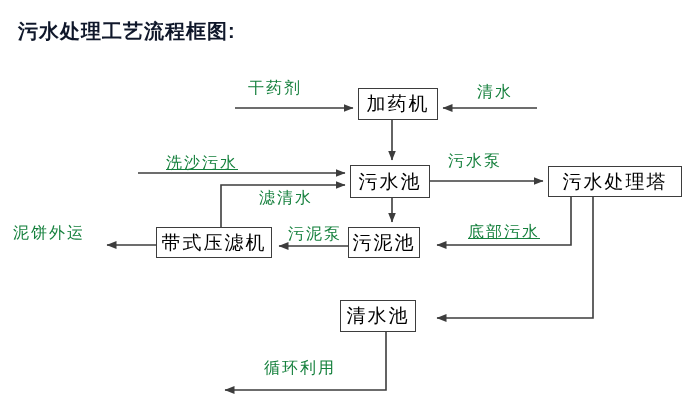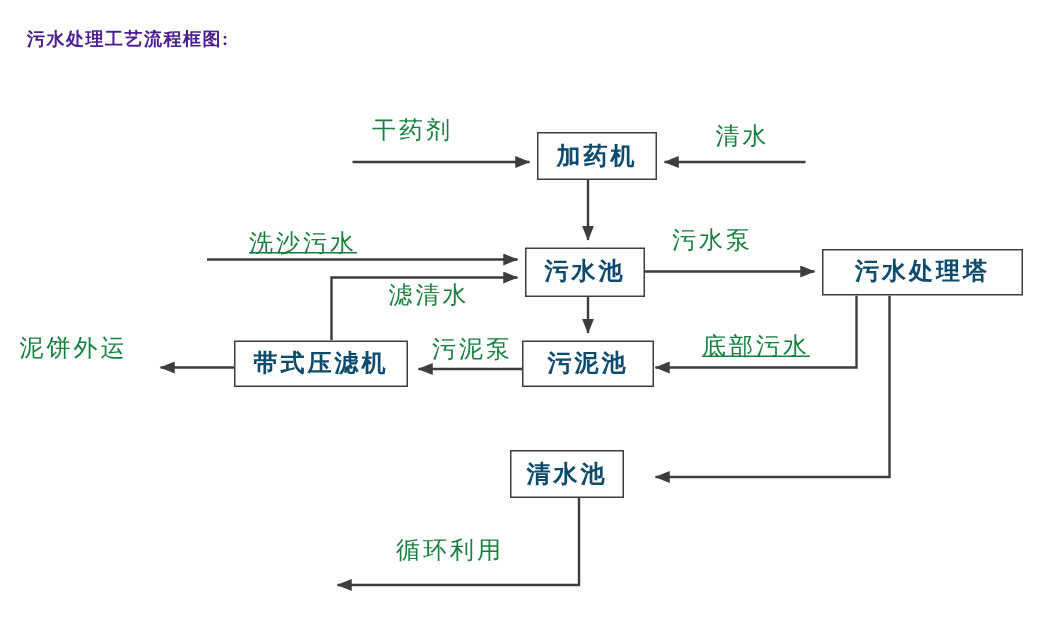--- a/index.html
+++ b/index.html
@@ -13,49 +13,48 @@
     height: 420px;
     background: #ffffff;
     font-family: "Liberation Sans", "DejaVu Sans", sans-serif;
     color: #1a1a1a;
     overflow: hidden;
   }
   .title {
     position: absolute;
     left: 18px;
     top: 18px;
-    font-size: 12px;
+    font-size: 20px;
     font-weight: bold;
     letter-spacing: 1px;
-    color: #4c1d95;
+    color: #0f172a;
     white-space: nowrap;
   }
   .wires {
     position: absolute;
     left: 0;
     top: 0;
   }
   .node {
     position: absolute;
     box-sizing: border-box;
     border: 1.5px solid #3d3d3d;
     background: #ffffff;
     display: flex;
     align-items: center;
     justify-content: center;
-    font-size: 16px;
+    font-size: 19px;
     letter-spacing: 2px;
     white-space: nowrap;
-    color: #0c4a6e;
-    font-weight: bold;
+    color: #000000;
   }
   .node-dosing        { left: 358px; top:  88px; width:  80px; height: 32px; }
   .node-sewage        { left: 350px; top: 165px; width:  80px; height: 33px; }
   .node-tower         { left: 548px; top: 166px; width: 134px; height: 31px; }
-  .node-sludge        { left: 348px; top: 227px; width:  88px; height: 31px; }
+  .node-sludge        { left: 348px; top: 227px; width:  72px; height: 31px; }
   .node-press         { left: 156px; top: 227px; width: 116px; height: 31px; }
   .node-clearpool     { left: 340px; top: 300px; width:  76px; height: 32px; }
   .lbl {
     position: absolute;
     font-size: 16px;
     letter-spacing: 2px;
     line-height: 1;
     white-space: nowrap;
     color: #15803d;
   }

